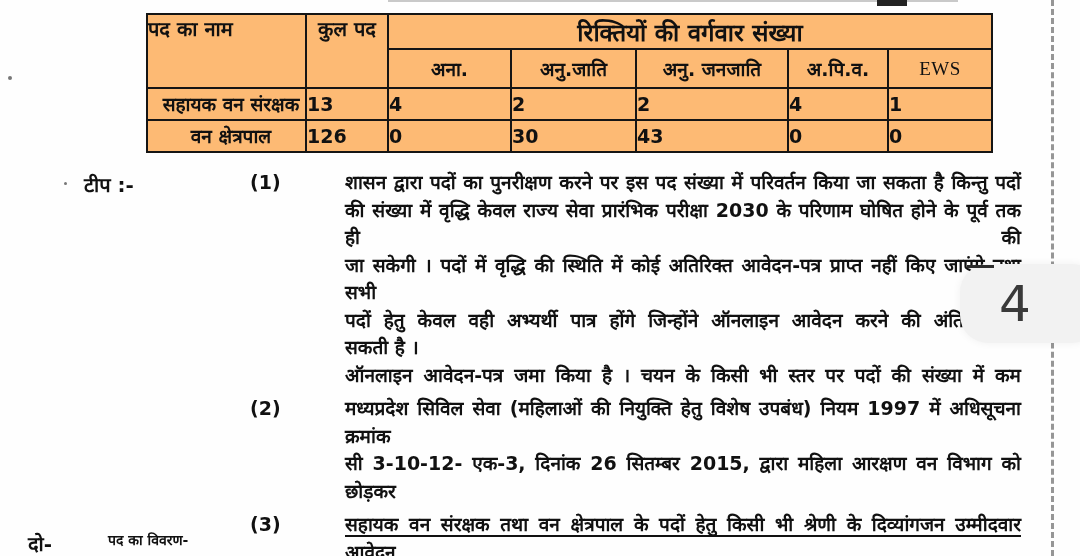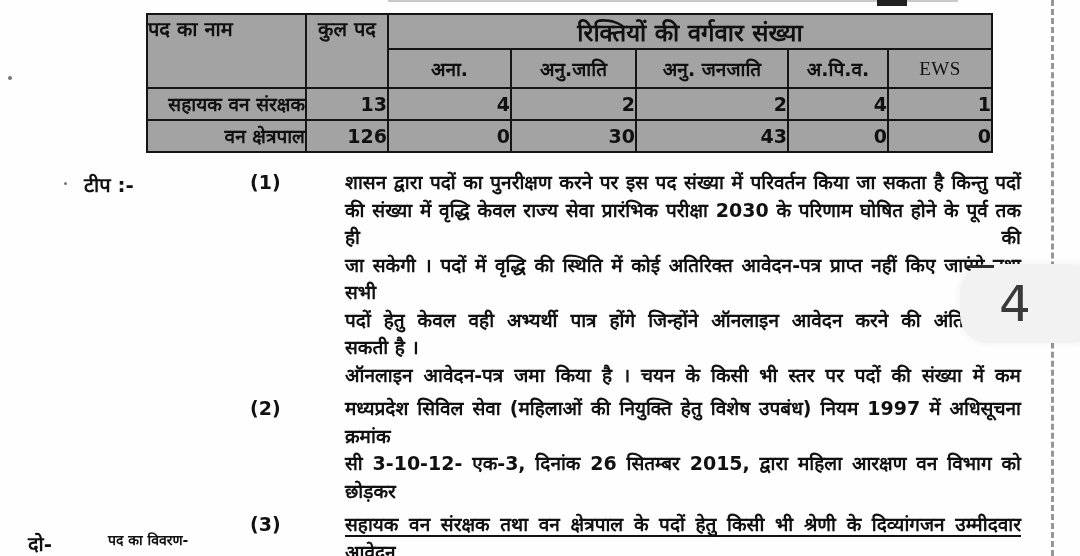--- a/index.html
+++ b/index.html
@@ -1,30 +1,30 @@
 <!DOCTYPE html>
 <html><head>
 <meta charset="utf-8">
 <style>
   html,body{margin:0;padding:0;background:#ffffff;}
   .doc{position:relative;width:1080px;height:556px;background:#fefefe;overflow:hidden;
        font-family:"DejaVu Sans","Liberation Sans",sans-serif;color:#111;}
 
   
   table.vacancy{position:absolute;left:146px;top:13px;width:845px;border-collapse:collapse;
-       table-layout:fixed;font-size:19px;font-weight:700;background:#a3a3a3;}
+       table-layout:fixed;font-size:19px;font-weight:700;background:#fdba74;}
   table.vacancy td,table.vacancy th{border:2px solid #151515;padding:0;overflow:hidden;}
   th.group-hdr{height:32px;font-size:24px;vertical-align:middle;}
   th.post-hdr{vertical-align:top;text-align:left;padding:6px 0 0 10px;font-size:20px;}
   th.total-hdr{vertical-align:top;text-align:center;padding-top:6px;font-size:20px;}
   tr.subhead td{height:37px;text-align:center;vertical-align:middle;font-size:19px;font-weight:700;}
   tr.subhead td.ews{font-family:"Liberation Serif","DejaVu Serif",serif;font-weight:400;
        font-size:19px;letter-spacing:0.5px;border-radius:17px;}
-  tr.datarow td{height:30px;text-align:right;vertical-align:middle;font-size:19px;}
-  tr.datarow td.cell-left{text-align:right;padding-left:9px;}
+  tr.datarow td{height:30px;text-align:left;vertical-align:middle;font-size:19px;}
+  tr.datarow td.cell-left{text-align:center;padding-left:9px;}
 
   
   .tip-label{position:absolute;left:84px;top:171px;font-size:20px;font-weight:700;}
   .notes{position:absolute;left:250px;top:169px;width:772px;z-index:1;}
   .note{display:flex;margin-bottom:6px;}
   .note-num{flex:none;width:95px;font-size:19px;font-weight:700;line-height:27.5px;}
   .note-text{width:676px;font-size:19px;font-weight:700;line-height:27.5px;}
   .note-text .line{text-align:justify;text-align-last:justify;}
   .note-text .line.last{text-align-last:left;}
   .note-text.underlined .line{text-decoration:underline;text-decoration-thickness:2px;

